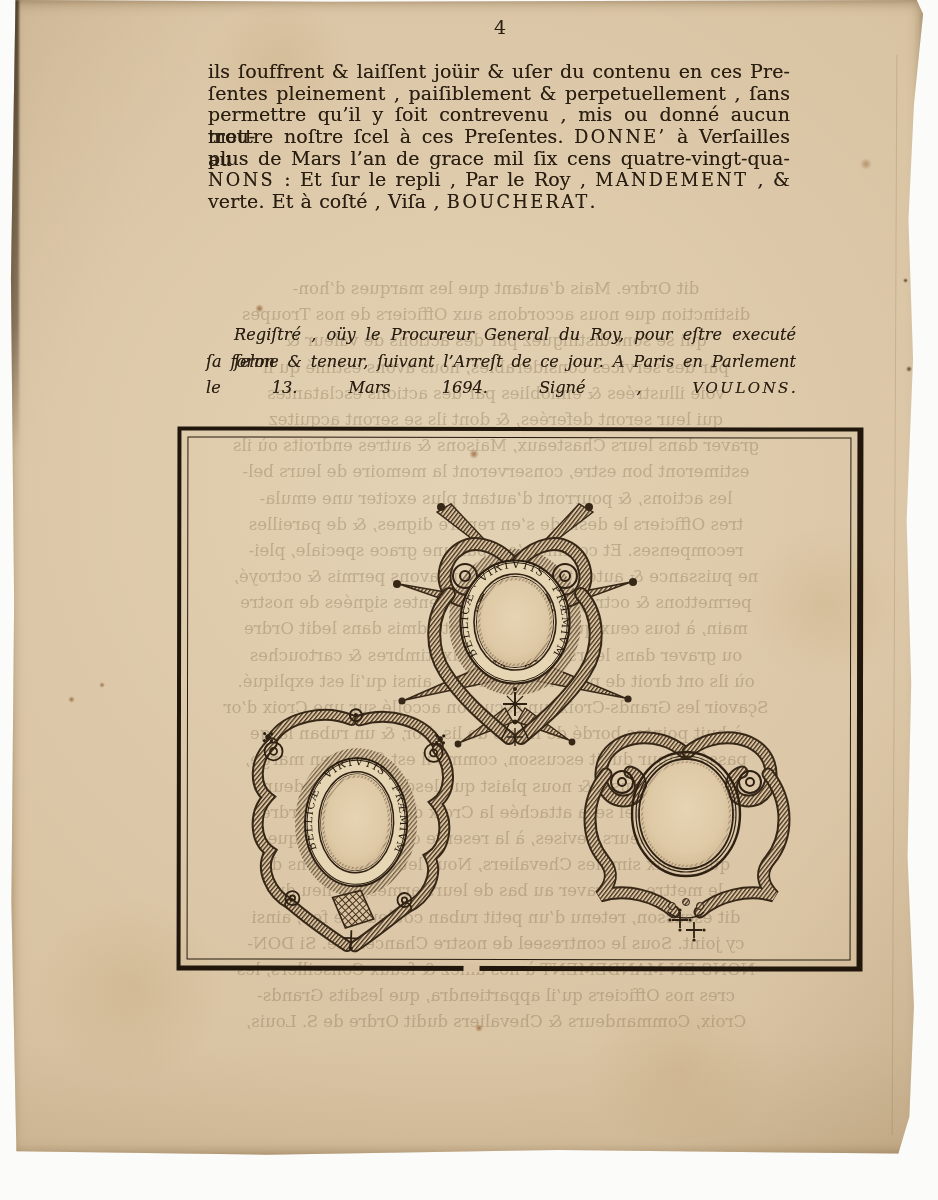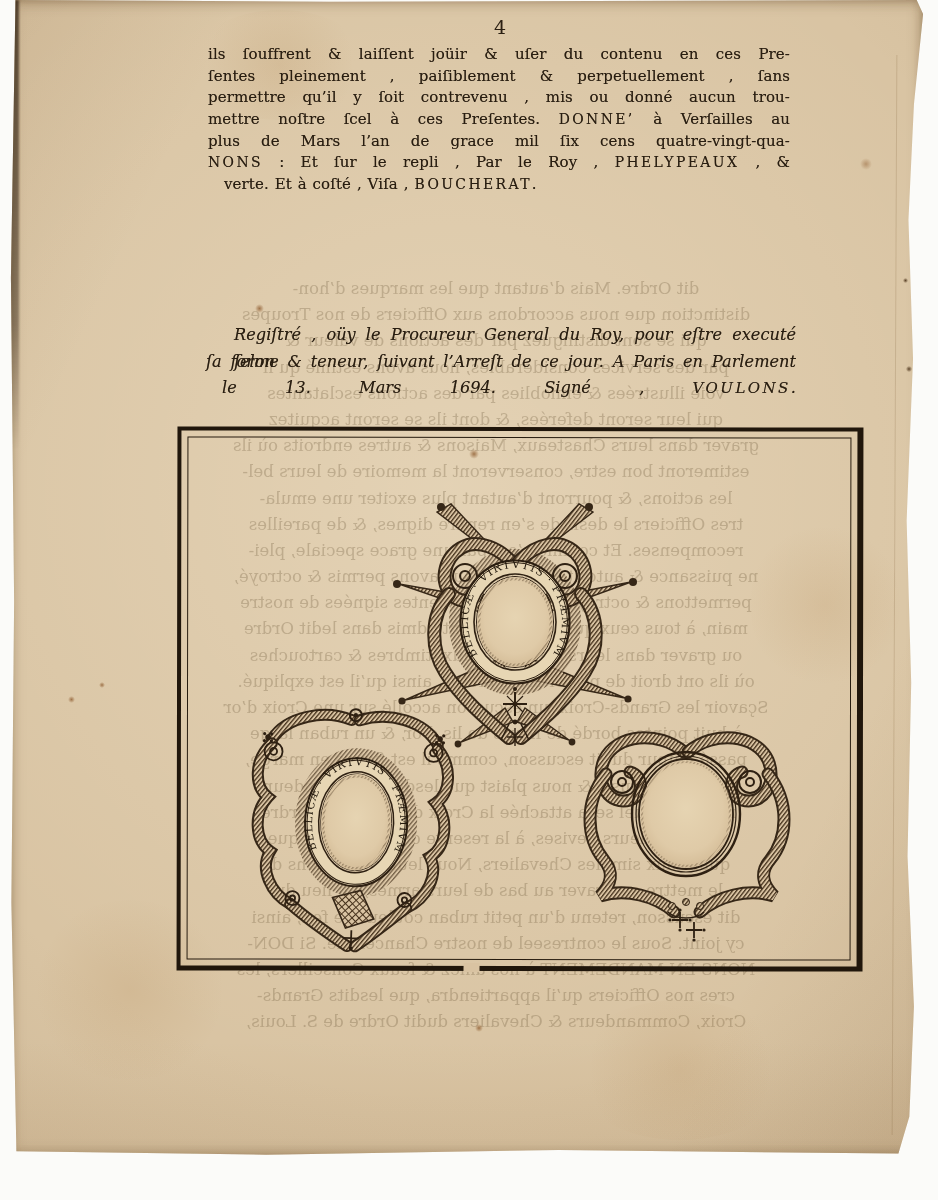--- a/index.html
+++ b/index.html
@@ -28,25 +28,25 @@
 
   
   .ghost{position:absolute;left:178px;top:276px;width:616px;z-index:1;}
   .gl{height:26.2px;line-height:26.2px;font-size:16.6px;color:rgba(94,72,44,.26);
       transform:scaleX(-1);white-space:nowrap;overflow:hidden;filter:blur(.45px);
       text-align:center;}
 
   
   .pageno{position:absolute;left:460px;top:16px;width:60px;text-align:center;
     font-size:19px;color:#2b2013;z-index:2;}
-  .body-text{position:absolute;left:198px;top:44px;width:582px;z-index:2;
-    font-size:15px;color:#281d10;letter-spacing:.1px;word-spacing:1px;
+  .body-text{position:absolute;left:198px;top:61px;width:582px;z-index:2;
+    font-size:19px;color:#281d10;letter-spacing:.1px;word-spacing:1px;
     text-shadow:0 0 .5px rgba(36,26,16,.55);}
   .body-text .tl{height:21.7px;line-height:21.7px;text-align:justify;text-align-last:justify;overflow:visible;}
-  .tl.noj{text-align-last:left;margin-left:16px;}
+  .tl.noj{text-align-last:left;}
   .caps{letter-spacing:2.4px;font-size:.93em;}
   .reg{position:absolute;left:196px;top:322px;width:590px;z-index:2;font-style:italic;
     font-size:16.2px;color:#281d10;word-spacing:2px;text-shadow:0 0 .5px rgba(36,26,16,.5);}
   .reg .tl{height:26.6px;line-height:26.6px;text-align:justify;text-align-last:justify;}
   .reg .tl:first-child{padding-left:28px;}
 
   
   .frame{position:absolute;left:167px;top:427px;width:686px;height:544px;z-index:2;
     border-style:solid;border-color:#20160b;border-width:4px 6px 5px 4px;
     transform:rotate(.1deg);box-sizing:border-box;}
@@ -119,21 +119,21 @@
     <div class="stain" style="left:560px;top:1000px;width:220px;height:140px;"></div>
     <div class="stain" style="left:180px;top:10px;width:180px;height:110px;"></div>
 
     <div class="pageno">4</div>
     <div class="body-text" id="bodyPara">
         <div class="tl">ils ſouffrent &amp; laiſſent joüir &amp; uſer du contenu en ces Pre-</div>
         <div class="tl">ſentes pleinement , paiſiblement &amp; perpetuellement , ſans</div>
         <div class="tl">permettre qu’il y ſoit contrevenu , mis ou donné aucun trou-</div>
         <div class="tl">mettre noſtre ſcel à ces Preſentes. <span class="caps">DONNE’</span> à Verſailles au</div>
         <div class="tl">plus de Mars l’an de grace mil ſix cens quatre-vingt-qua-</div>
-        <div class="tl"><span class="caps">NONS</span> : Et ſur le repli , Par le Roy , <span class="caps">PHELYPEAUX</span> , &amp;</div>
+        <div class="tl"><span class="caps">NONS</span> : Et ſur le repli , Par le Roy , <span class="caps">MANDEMENT</span> , &amp;</div>
         <div class="tl noj">verte. Et à coſté , Viſa , <span class="caps">BOUCHERAT</span>.</div>
       </div>
     <div class="reg" id="regPara">
         <div class="tl">Regiſtré , oüy le Procureur General du Roy, pour eſtre executé ſelon</div>
         <div class="tl">ſa forme &amp; teneur, ſuivant l’Arreſt de ce jour. A Paris en Parlement</div>
         <div class="tl noj">le 13. Mars 1694. Signé , <span class="caps">VOULONS</span>.</div>
       </div>
 
     <div class="frame">
       <div class="frame-inner"></div>

